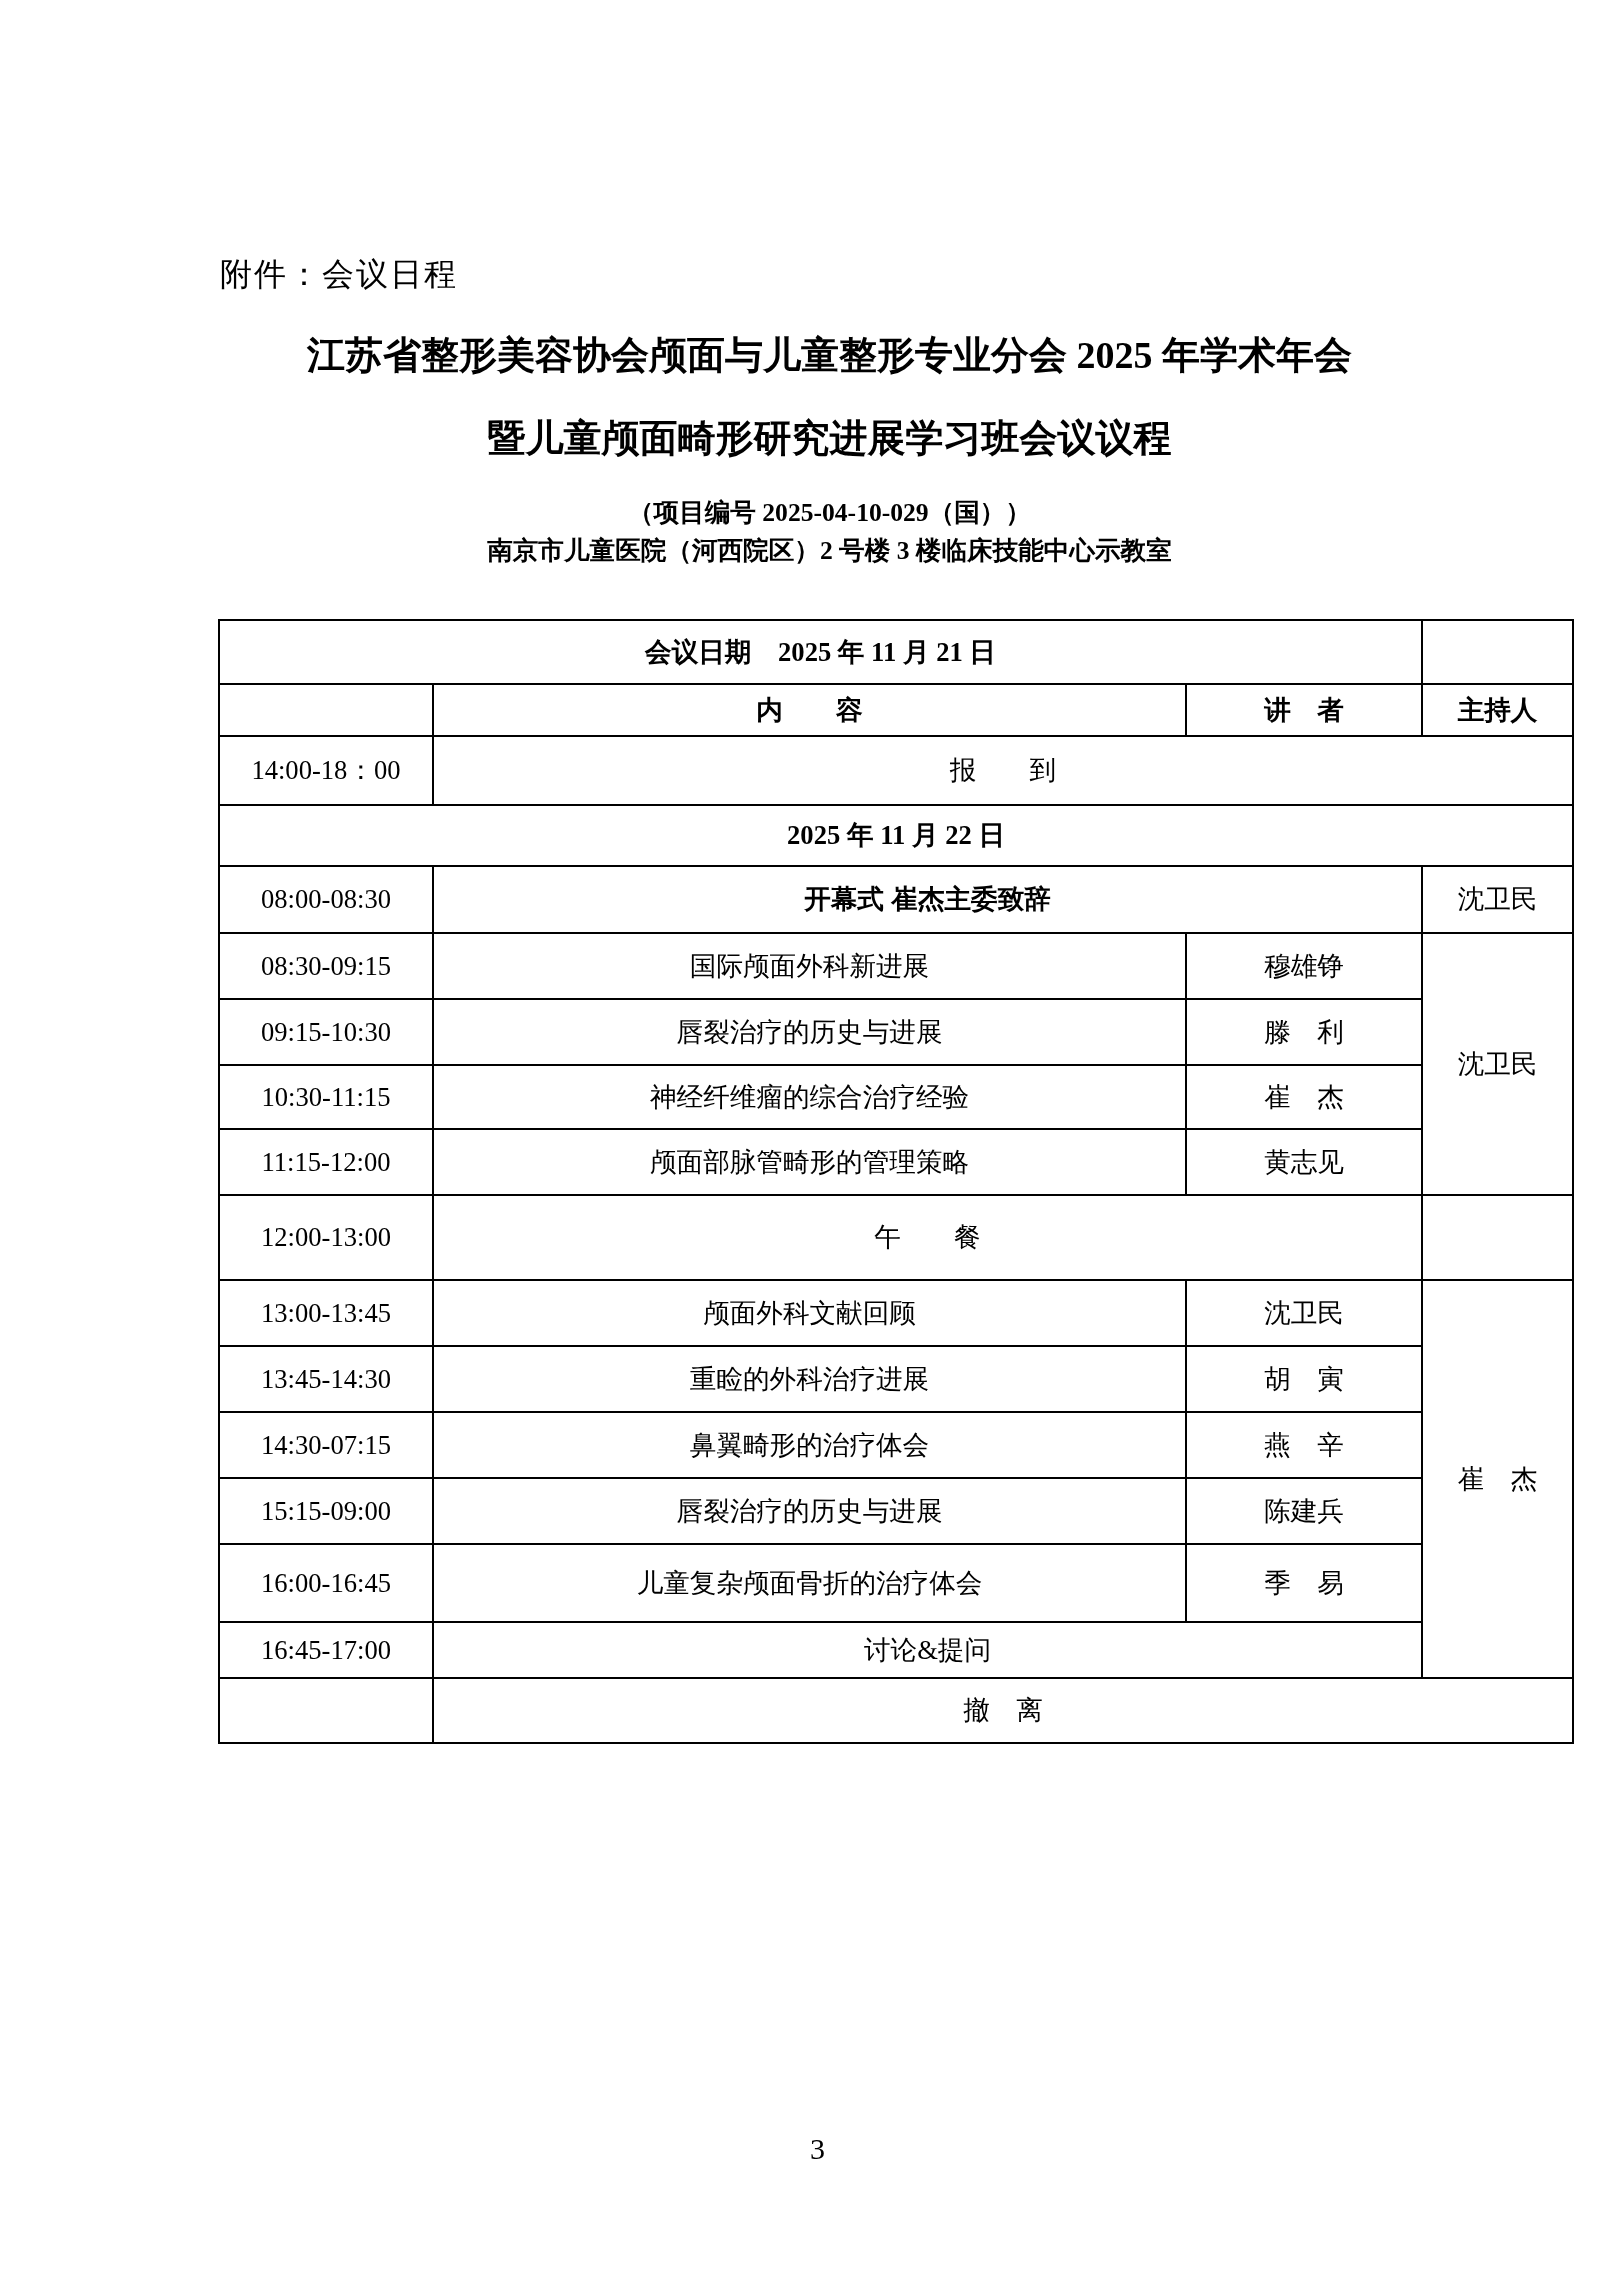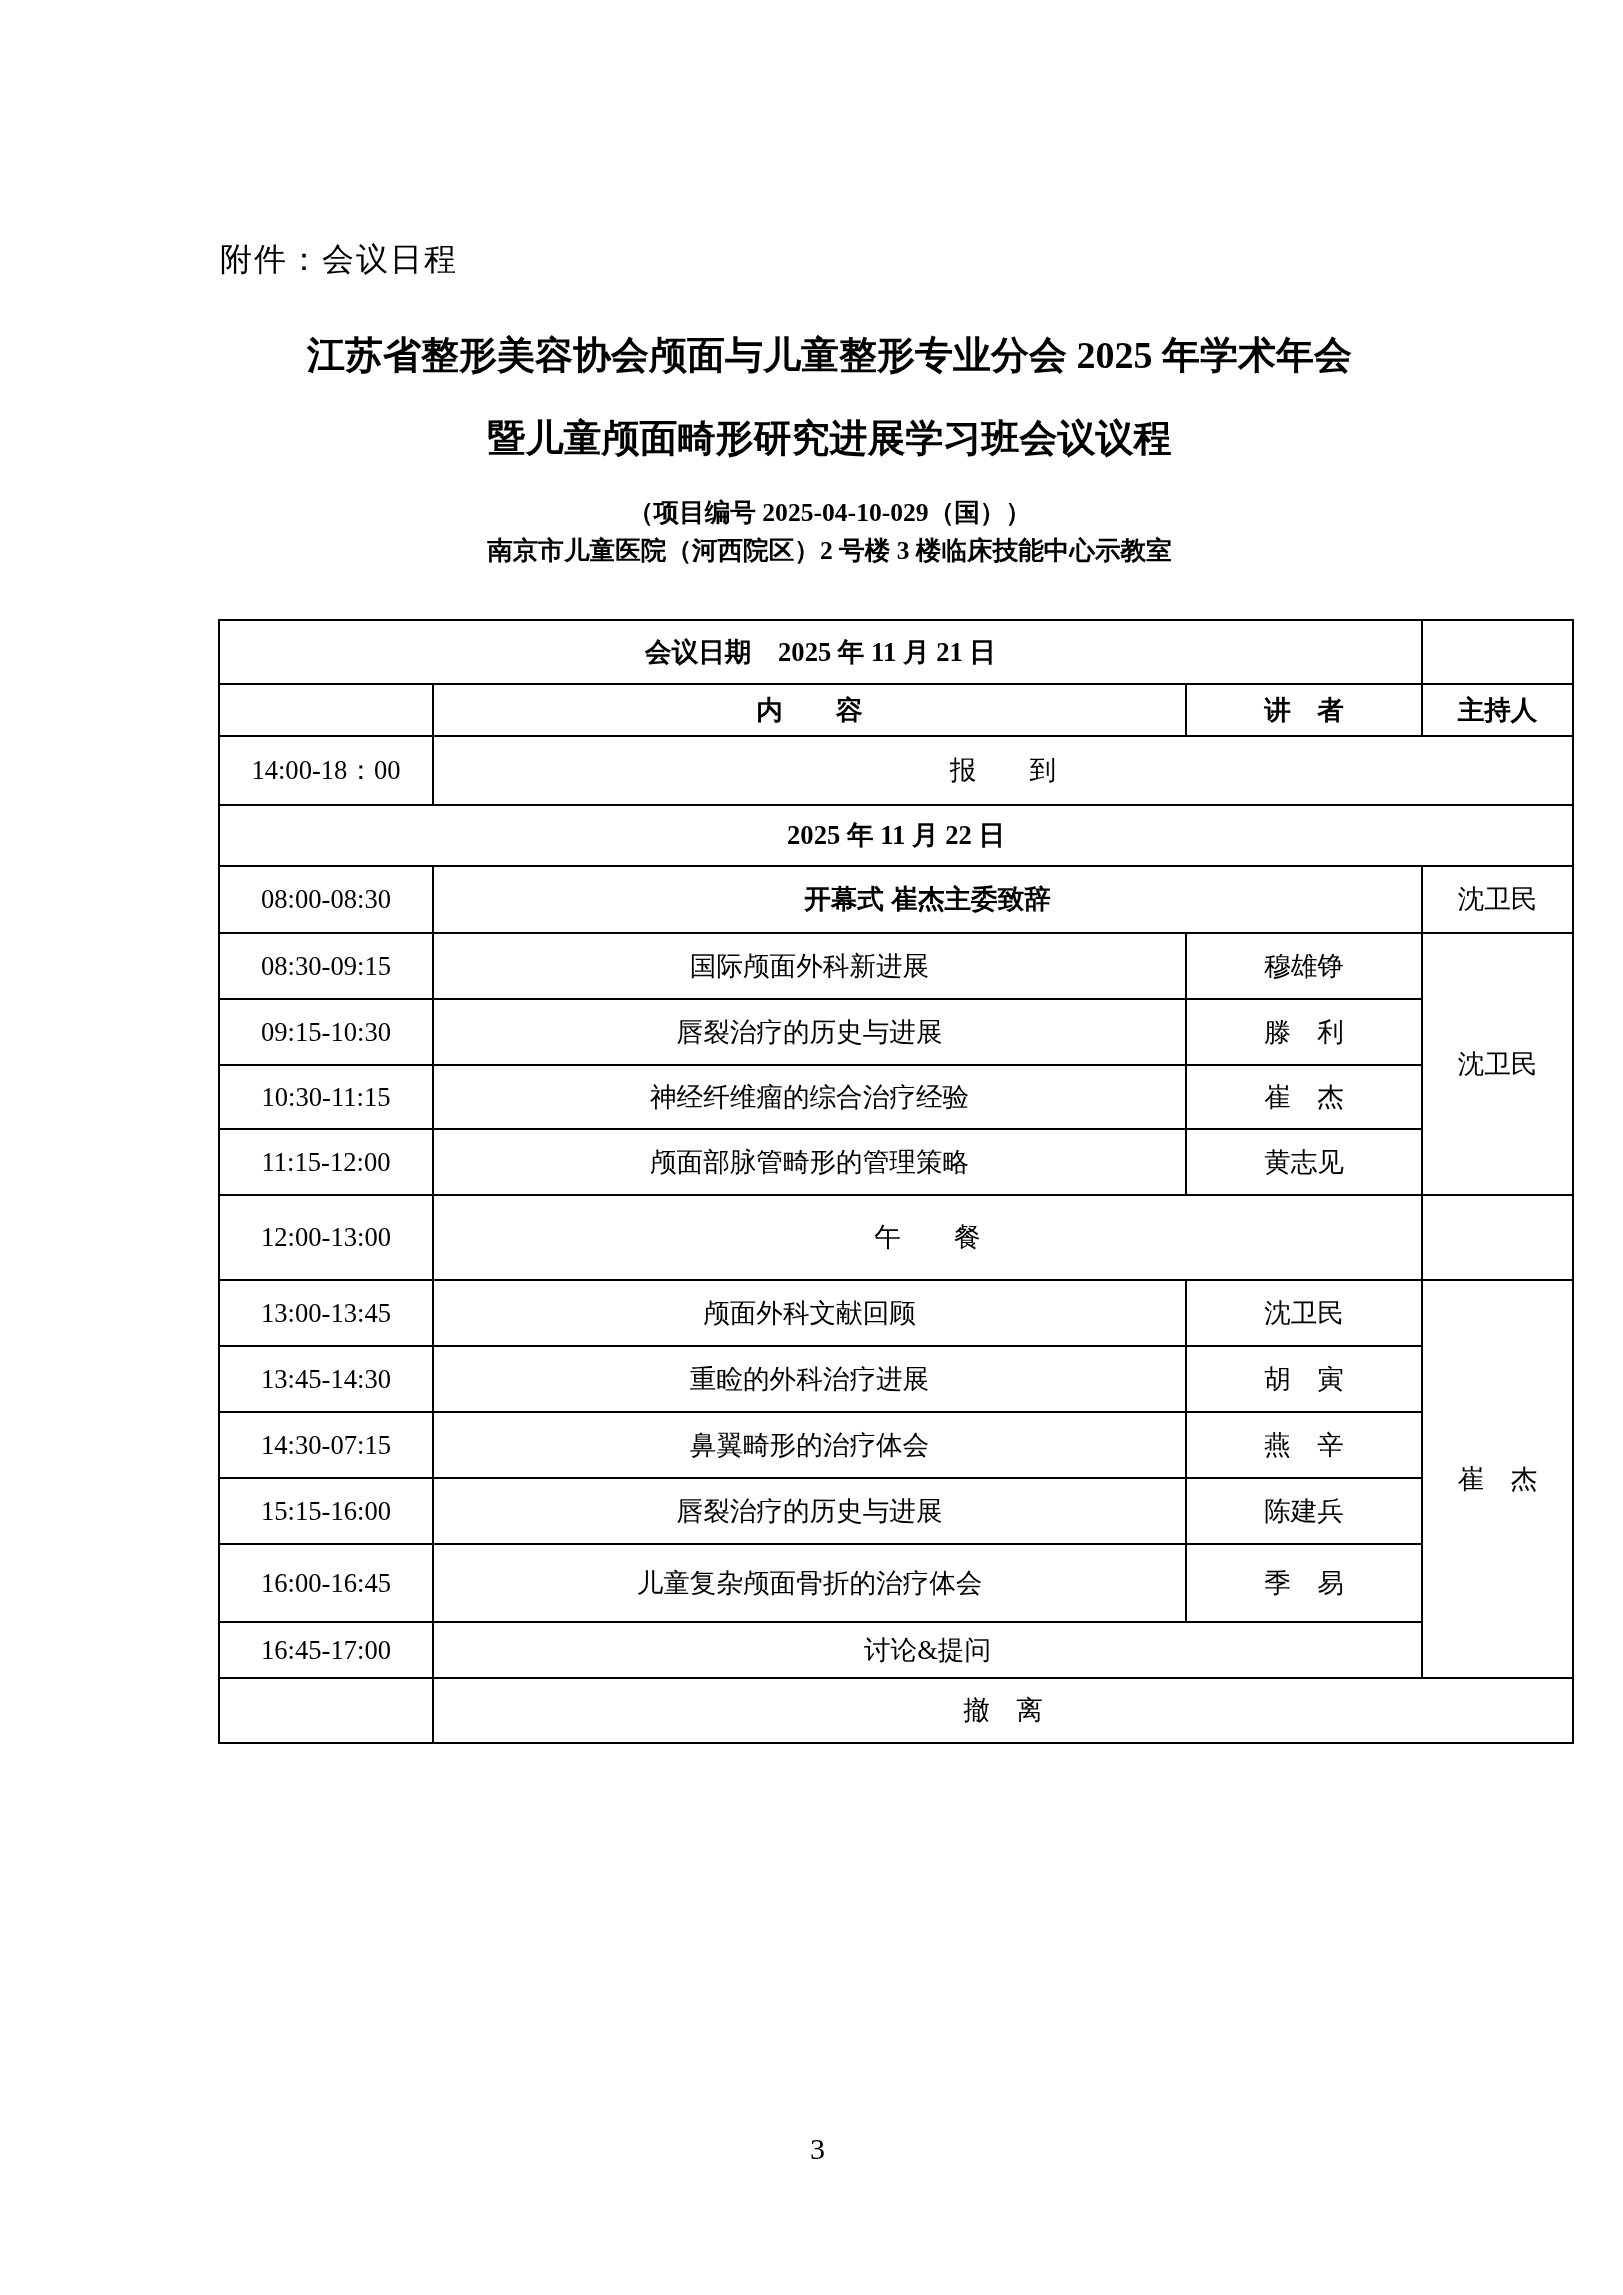--- a/index.html
+++ b/index.html
@@ -11,21 +11,21 @@
     height: 2295px;
     background: #ffffff;
     color: #000000;
     position: relative;
     overflow: hidden;
     font-family: "Liberation Serif", "DejaVu Serif", serif;
   }
   .attachment {
     position: absolute;
     left: 220px;
-    top: 241px;
+    top: 256px;
     font-size: 32px;
     line-height: 1.15;
     letter-spacing: 2px;
   }
   .title-line1 {
     position: absolute;
     left: 18px;
     top: 335px;
     width: 1623px;
     text-align: center;
@@ -182,21 +182,21 @@
     <td>13:45-14:30</td>
     <td>重睑的外科治疗进展</td>
     <td>胡　寅</td>
   </tr>
   <tr style="height:66px">
     <td>14:30-07:15</td>
     <td>鼻翼畸形的治疗体会</td>
     <td>燕　辛</td>
   </tr>
   <tr style="height:66px">
-    <td>15:15-16:00</td>
+    <td>15:15-09:00</td>
     <td>唇裂治疗的历史与进展</td>
     <td>陈建兵</td>
   </tr>
   <tr style="height:78px">
     <td>16:00-16:45</td>
     <td>儿童复杂颅面骨折的治疗体会</td>
     <td>季　易</td>
   </tr>
 
   <tr style="height:56px">

